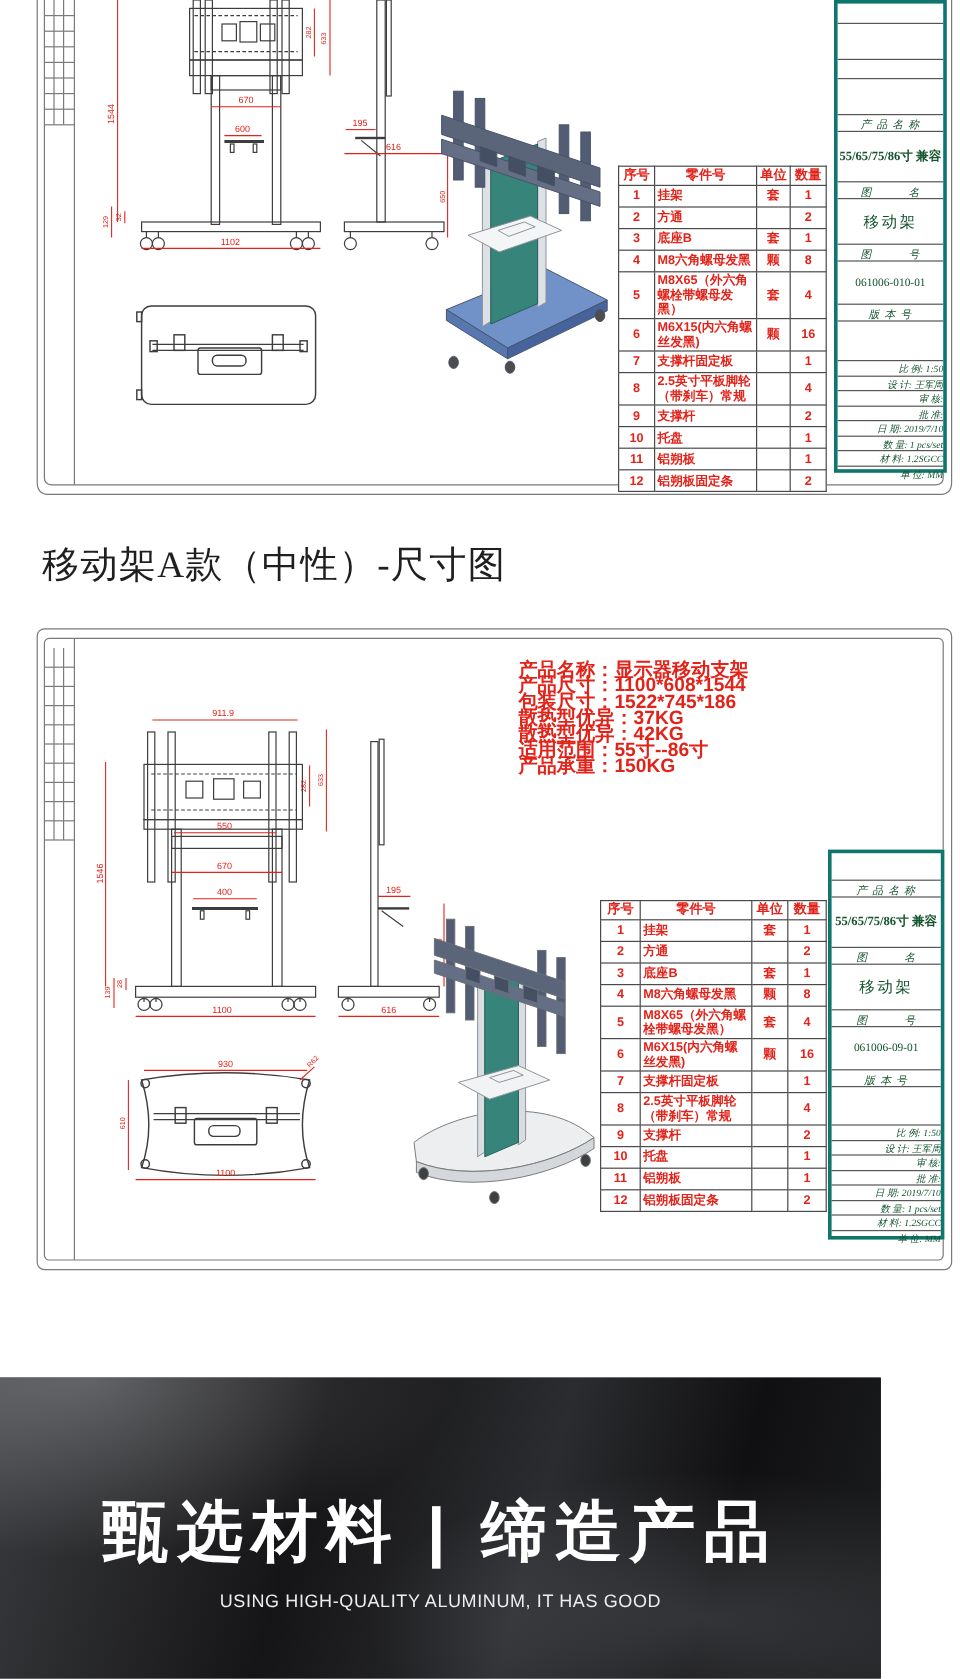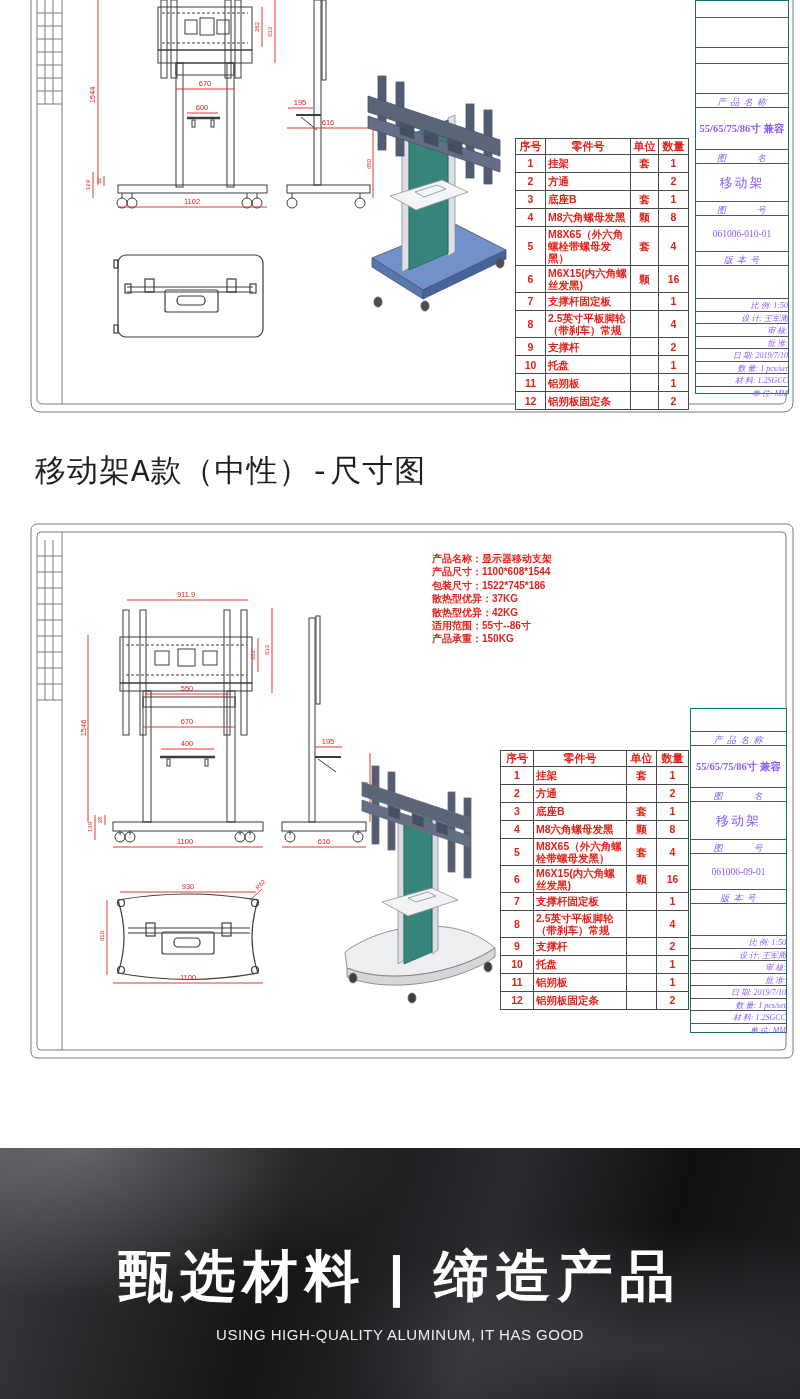--- a/index.html
+++ b/index.html
@@ -11,38 +11,38 @@
   .dim.s{font-size:6px;}
   
   .parts{position:absolute;border-collapse:collapse;table-layout:fixed;
          color:#e2231a;font-weight:bold;background:#fff;padding-left:44px;}
   .parts td,.parts th{border:1px solid #4a4a4a;padding:1px 2px;line-height:1.15;
          font-size:10.5px;text-align:center;overflow:hidden;}
   .parts th{font-size:11px;}
   .parts td:nth-child(2){text-align:left;}
   .parts td{height:15px;}
   
-  .tblock{position:absolute;border:1px solid #0f766e;font-family:"Liberation Serif",serif;
-          color:#8b5cf6;box-sizing:border-box;background:#fff;}
+  .tblock{position:absolute;border:3px solid #0f766e;font-family:"Liberation Serif",serif;
+          color:#14532d;box-sizing:border-box;background:#fff;}
   .tblock .c{border-bottom:1px solid #555;box-sizing:border-box;overflow:hidden;}
   .tblock .c:last-child{border-bottom:none;margin-left:36px;}
   .c.h{height:14px;font-style:italic;font-size:9px;text-align:center;letter-spacing:1px;padding-top:2px;}
   .c.v{display:flex;align-items:center;justify-content:center;text-align:left;}
   .c.pn{height:42px;font-size:10.5px;font-weight:bold;line-height:1.25;}
   .c.dn{height:38px;font-size:13px;letter-spacing:2px;}
   .c.no{height:36px;font-size:9.5px;}
   .c.i{height:12.5px;font-size:8px;font-style:italic;text-align:right;padding:1px 0 0 3px;}
   
-  .pinfo{position:absolute;color:#e2231a;font-weight:bold;font-size:10px;line-height:13.4px;
+  .pinfo{position:absolute;color:#e2231a;font-weight:bold;font-size:16px;line-height:13.4px;
          white-space:nowrap;}
   
   #section-title{position:absolute;left:35px;top:450px;margin:0;color:#1f1f1f;
-        font-size:31px;font-weight:normal;letter-spacing:1px;font-family:Liberation Mono, monospace;}
+        font-size:31px;font-weight:normal;letter-spacing:1px;font-family:Liberation Serif, serif;}
   
-  #footer{position:absolute;left:0;top:1148px;width:800px;height:251px;color:#fff;text-align:center;
+  #footer{position:absolute;left:0;top:1148px;width:734px;height:251px;color:#fff;text-align:center;
     background-color:#141416;
     background-image:
       radial-gradient(90% 130% at 10% 0%, rgba(245,246,250,.26), rgba(255,255,255,0) 46%),
       radial-gradient(70% 90% at 80% 80%, rgba(210,214,222,.18), rgba(255,255,255,0) 55%),
       linear-gradient(105deg,#3a3b3e 0%,#151517 35%,#2b2c2f 60%,#101012 80%,#1c1d1f 100%);}
   #footer .head{margin:0;padding-top:92px;font-size:55px;font-weight:bold;letter-spacing:7px;}
   #footer .sub{margin:26px 0 0 0;font-size:21px;letter-spacing:1px;color:#fafafa;}
   #footer .eng{margin:12px 0 0 0;font-size:15px;letter-spacing:.5px;color:#ededed;}
 </style>
 </head>

